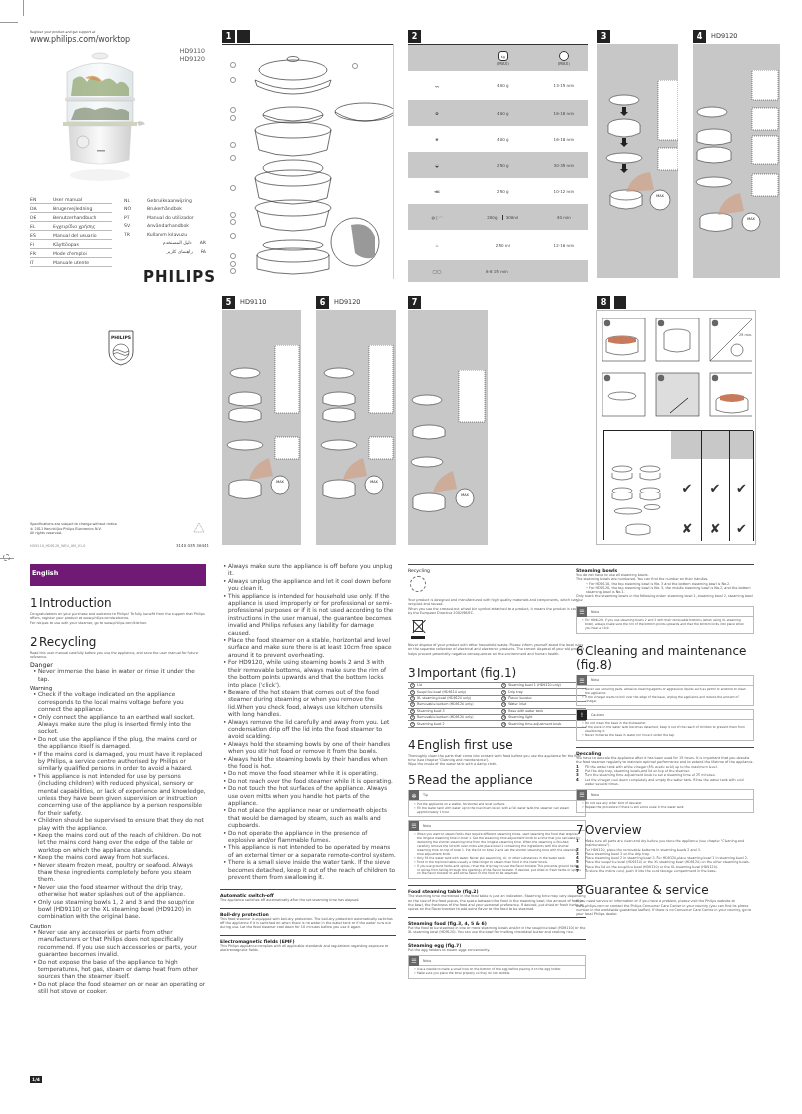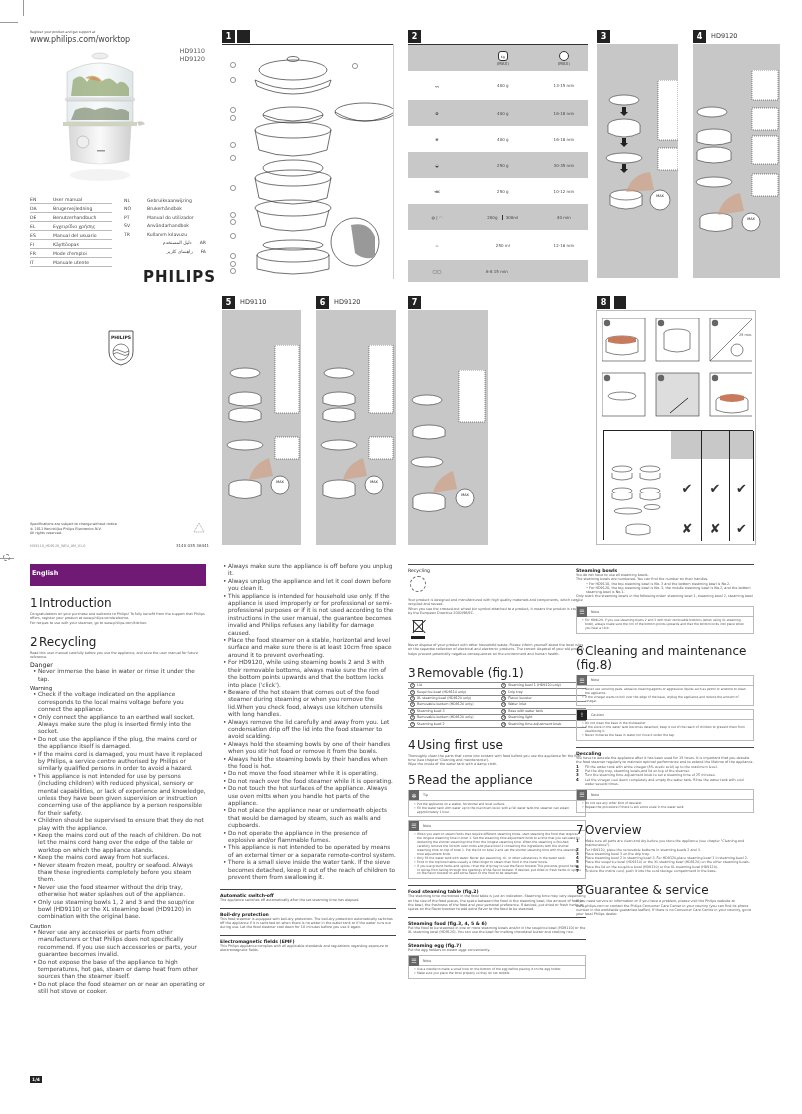--- a/index.html
+++ b/index.html
@@ -521,21 +521,21 @@
   <div class="para">Your product is designed and manufactured with high quality materials and components, which can be recycled and reused.</div>
   <div class="para">When you see the crossed-out wheel bin symbol attached to a product, it means the product is covered by the European Directive 2002/96/EC.</div>
   <div style="position:relative;width:16px;height:22px;margin:3px 0 3px 2px;">
     <div style="position:absolute;left:3px;top:2px;width:10px;height:12px;border:0.6px solid #333;"></div>
     <div style="position:absolute;left:0;top:8px;width:18px;height:0.6px;background:#333;transform:rotate(45deg);"></div>
     <div style="position:absolute;left:0;top:8px;width:18px;height:0.6px;background:#333;transform:rotate(-45deg);"></div>
     <div style="position:absolute;left:1px;top:18px;width:14px;height:3px;background:#222;"></div>
   </div>
   <div class="para">Never dispose of your product with other household waste. Please inform yourself about the local rules on the separate collection of electrical and electronic products. The correct disposal of your old product helps prevent potentially negative consequences on the environment and human health.</div>
 
-  <div class="h1"><span class="n">3</span><span>Removable (fig.1)</span></div>
+  <div class="h1"><span class="n">3</span><span>Important (fig.1)</span></div>
   <table class="overview">
     <tbody>
         <tr>
           <td><span class="circ">1</span><span>Lid</span></td>
           <td><span class="circ">8</span><span>Steaming bowl 1 (HD9120 only)</span></td>
         </tr>
     <tr>
           <td><span class="circ">2</span><span>Soup/rice bowl (HD9110 only)</span></td>
           <td><span class="circ">9</span><span>Drip tray</span></td>
         </tr>
@@ -555,21 +555,21 @@
           <td><span class="circ">6</span><span>Removable bottom (HD9120 only)</span></td>
           <td><span class="circ">13</span><span>Steaming light</span></td>
         </tr>
     <tr style="border-bottom:0.5px solid #888;">
           <td><span class="circ">7</span><span>Steaming bowl 2</span></td>
           <td><span class="circ">14</span><span>Steaming time adjustment knob</span></td>
         </tr>
   </tbody>
     </table>
 
-  <div class="h1"><span class="n">4</span><span>Using first use</span></div>
+  <div class="h1"><span class="n">4</span><span>English first use</span></div>
   <div class="para">Thoroughly clean the parts that come into contact with food before you use the appliance for the first time (see chapter 'Cleaning and maintenance').</div>
   <div class="para">Wipe the inside of the water tank with a damp cloth.</div>
 
   <div class="h1" style="margin-top:6px;"><span class="n">5</span><span>Read the appliance</span></div>
   <div class="note-box">
     <div class="note-head">
         <div class="note-icon">✲</div>
         <div class="note-label">Tip</div>
       </div>
     <ul>

